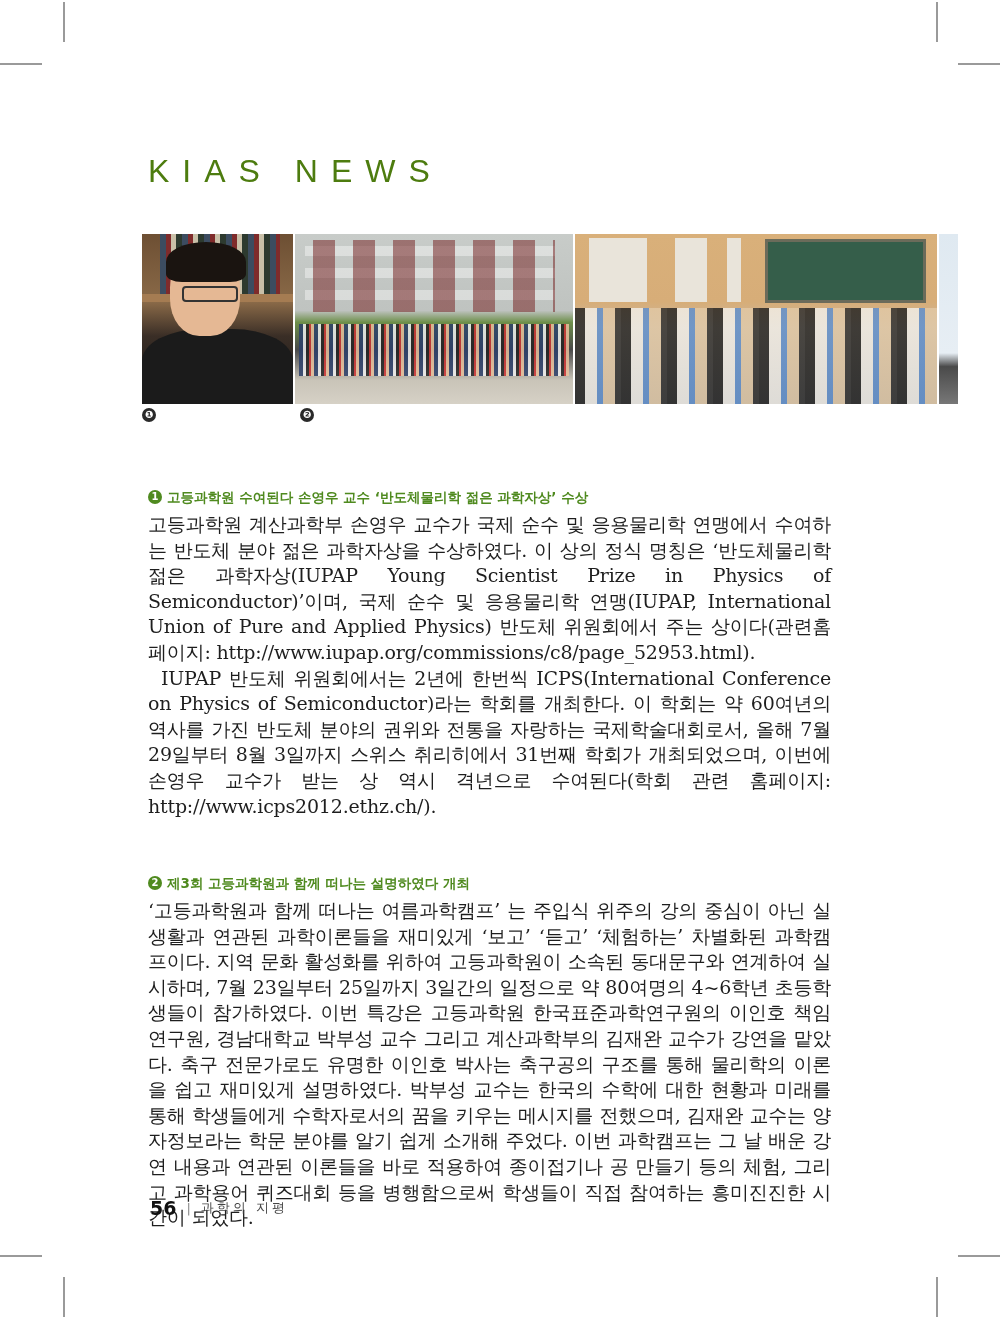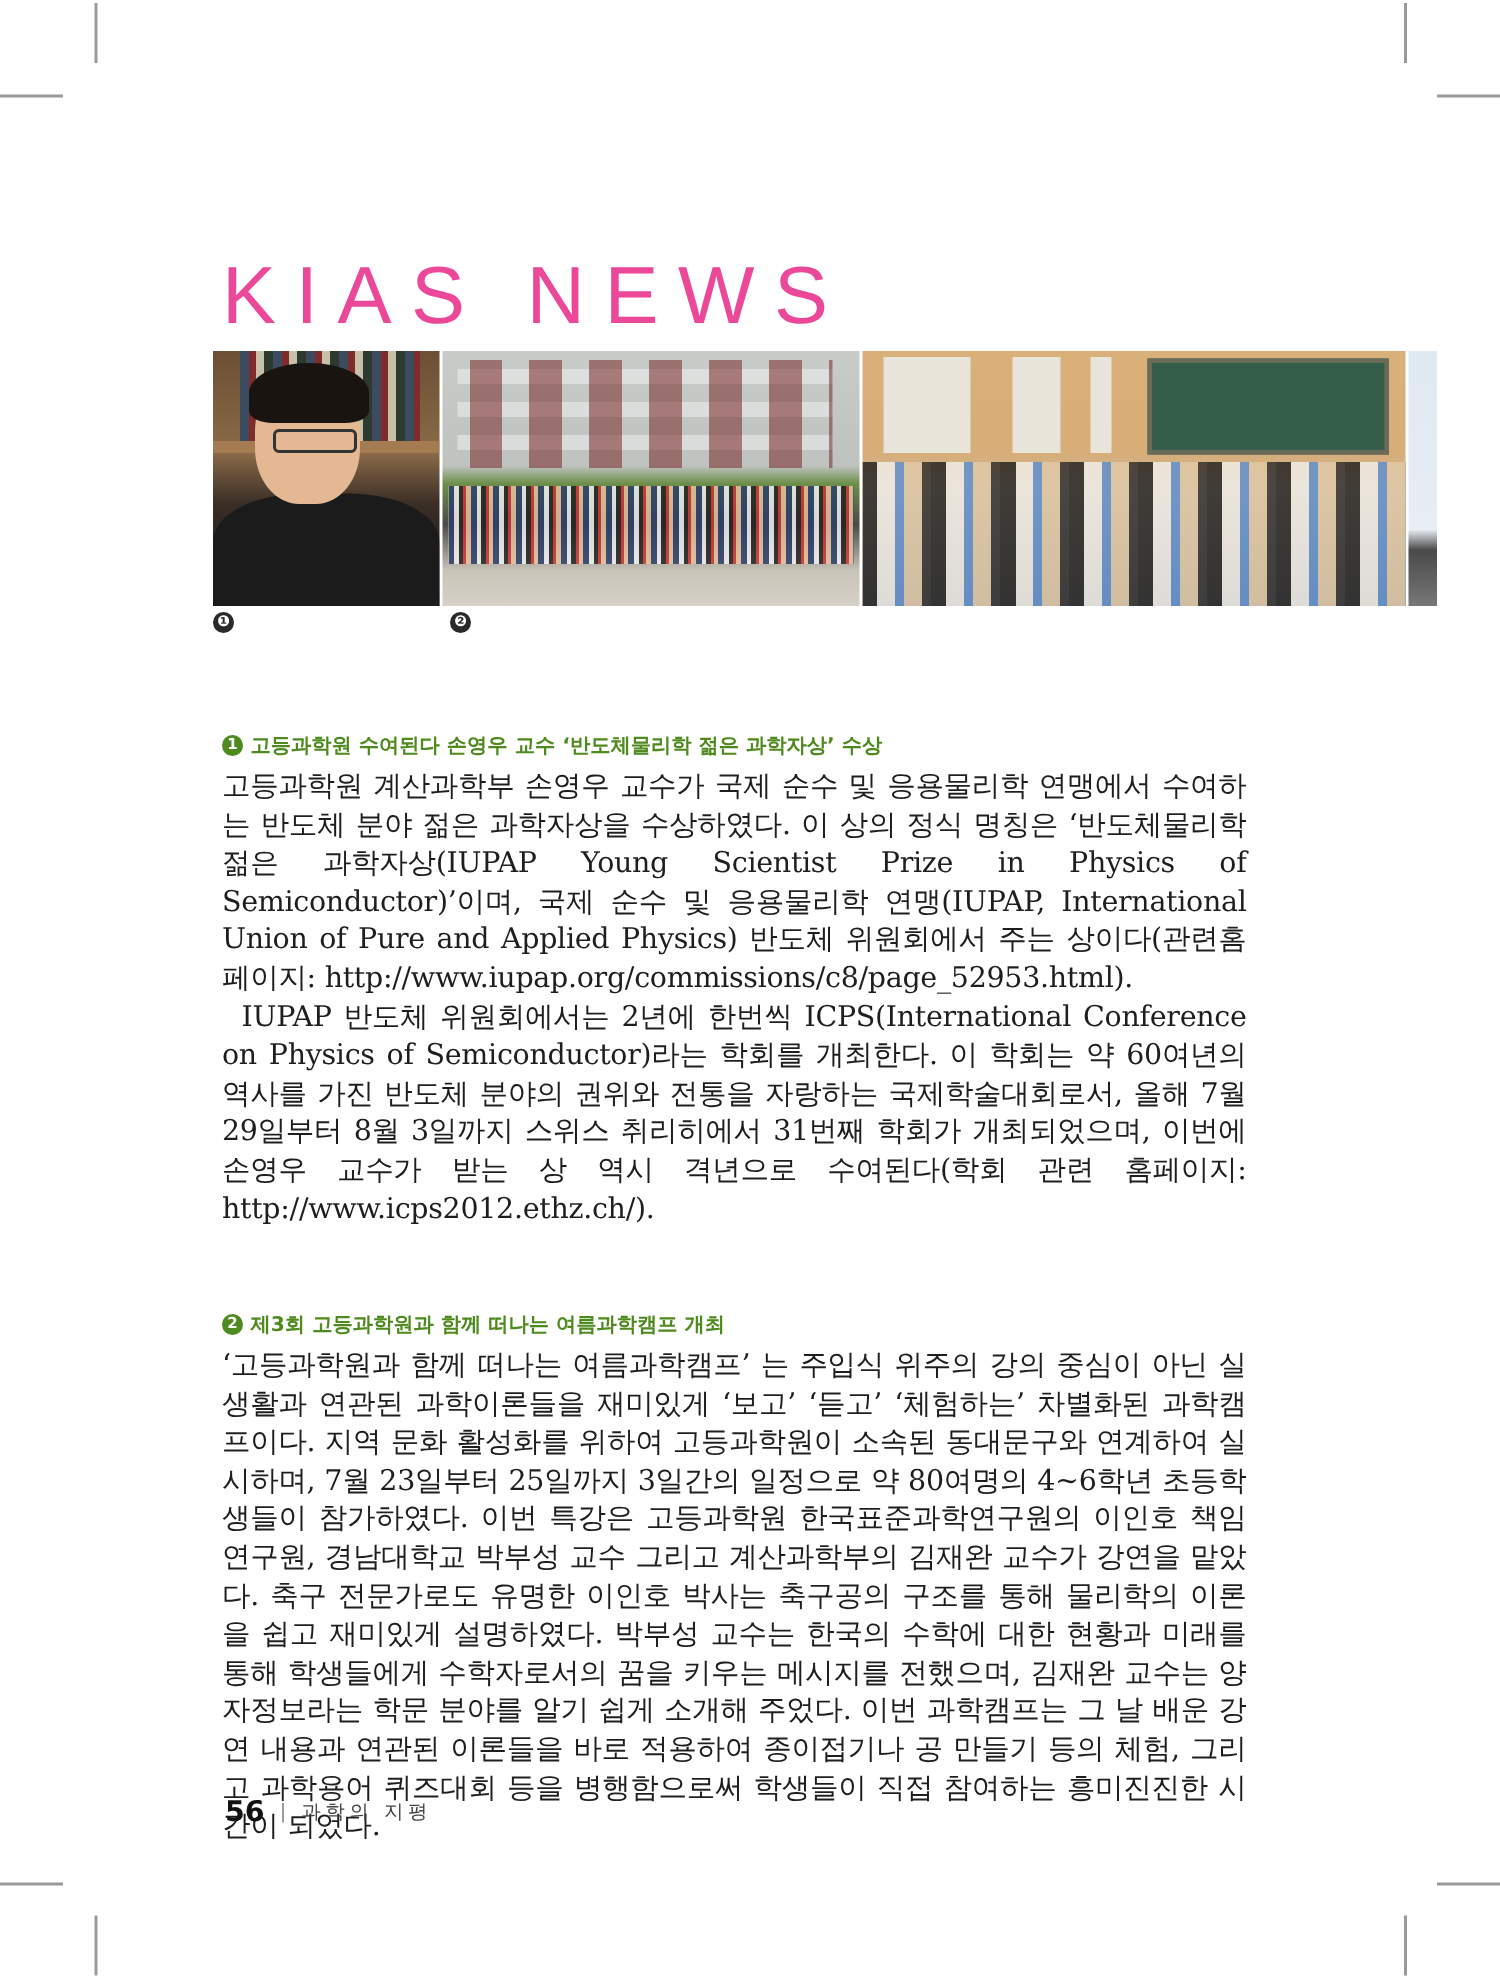--- a/index.html
+++ b/index.html
@@ -1,20 +1,20 @@
 <!DOCTYPE html>
 <html><head>
 <meta charset="utf-8">
 <style>
   html,body{margin:0;padding:0;background:#ffffff;}
   body{width:1000px;height:1319px;position:relative;overflow:hidden;font-family:"DejaVu Serif","Liberation Serif",serif;color:#1e1e1e;}
   .crop{position:absolute;background:#9a9a9a;}
   .crop.v{width:2px;height:40px;}
   .crop.h{height:2px;width:42px;}
-  .title{position:absolute;left:148px;top:134px;font-family:"Liberation Sans","DejaVu Sans",sans-serif;font-weight:300;font-size:54px;letter-spacing:13px;color:#ec4899;line-height:1;}
+  .title{position:absolute;left:148px;top:134px;font-family:"Liberation Sans","DejaVu Sans",sans-serif;font-weight:300;font-size:32px;letter-spacing:13px;color:#4d7c0f;line-height:1;}
   .photos{position:absolute;top:234px;left:142px;height:170px;width:816px;}
   .photo{position:absolute;top:0;height:170px;overflow:hidden;}
   .p1{left:0;width:151px;background:linear-gradient(180deg,#6d4f33 0%,#8a6a48 40%,#3a2e26 60%,#151515 100%);}
   .p1 .shelf{position:absolute;left:0;right:0;height:8px;background:#a57c52;}
   .p1 .books{position:absolute;left:18px;top:0;width:120px;height:60px;background:repeating-linear-gradient(90deg,#3c4c60 0 6px,#7f2b2b 6px 11px,#c9c0a8 11px 16px,#2d3a2f 16px 22px);}
   .p1 .head{position:absolute;left:28px;top:14px;width:70px;height:88px;border-radius:45% 45% 42% 42%;background:#e5b894;}
   .p1 .hair{position:absolute;left:24px;top:8px;width:80px;height:40px;border-radius:50% 50% 20% 20%;background:#1a1410;}
   .p1 .glasses{position:absolute;left:40px;top:52px;width:52px;height:12px;border:2px solid #333;border-radius:4px;}
   .p1 .body{position:absolute;left:0;top:95px;width:151px;height:80px;border-radius:40% 40% 0 0;background:#1b1b1b;}
   .p2{left:153px;width:278px;background:linear-gradient(180deg,#c8ccc9 0%,#bfc3c0 45%,#6d8f4a 52%,#4a4a4a 68%,#c9c4b8 86%,#d6d1c6 100%);}
@@ -83,21 +83,21 @@
     <span class="num">1</span>
     <span>고등과학원 수여된다 손영우 교수 ‘반도체물리학 젊은 과학자상’ 수상</span>
   </h2>
   <p class="para">고등과학원 계산과학부 손영우 교수가 국제 순수 및 응용물리학 연맹에서 수여하는 반도체 분야 젊은 과학자상을 수상하였다. 이 상의 정식 명칭은 ‘반도체물리학 젊은 과학자상(IUPAP Young Scientist Prize in Physics of Semiconductor)’이며, 국제 순수 및 응용물리학 연맹(IUPAP, International Union of Pure and Applied Physics) 반도체 위원회에서 주는 상이다(관련홈페이지: http://www.iupap.org/commissions/c8/page_52953.html).</p>
   <p class="para indent">IUPAP 반도체 위원회에서는 2년에 한번씩 ICPS(International Conference on Physics of Semiconductor)라는 학회를 개최한다. 이 학회는 약 60여년의 역사를 가진 반도체 분야의 권위와 전통을 자랑하는 국제학술대회로서, 올해 7월 29일부터 8월 3일까지 스위스 취리히에서 31번째 학회가 개최되었으며, 이번에 손영우 교수가 받는 상 역시 격년으로 수여된다(학회 관련 홈페이지: http://www.icps2012.ethz.ch/).</p>
 </div>
 
 <div class="section s2">
   <h2 class="heading">
     <span class="num">2</span>
-    <span>제3회 고등과학원과 함께 떠나는 여름과학캠프 개최</span>
+    <span>제3회 고등과학원과 함께 떠나는 설명하였다 개최</span>
   </h2>
   <p class="para">‘고등과학원과 함께 떠나는 여름과학캠프’ 는 주입식 위주의 강의 중심이 아닌 실생활과 연관된 과학이론들을 재미있게 ‘보고’ ‘듣고’ ‘체험하는’ 차별화된 과학캠프이다. 지역 문화 활성화를 위하여 고등과학원이 소속된 동대문구와 연계하여 실시하며, 7월 23일부터 25일까지 3일간의 일정으로 약 80여명의 4~6학년 초등학생들이 참가하였다. 이번 특강은 고등과학원 한국표준과학연구원의 이인호 책임연구원, 경남대학교 박부성 교수 그리고 계산과학부의 김재완 교수가 강연을 맡았다. 축구 전문가로도 유명한 이인호 박사는 축구공의 구조를 통해 물리학의 이론을 쉽고 재미있게 설명하였다. 박부성 교수는 한국의 수학에 대한 현황과 미래를 통해 학생들에게 수학자로서의 꿈을 키우는 메시지를 전했으며, 김재완 교수는 양자정보라는 학문 분야를 알기 쉽게 소개해 주었다. 이번 과학캠프는 그 날 배운 강연 내용과 연관된 이론들을 바로 적용하여 종이접기나 공 만들기 등의 체험, 그리고 과학용어 퀴즈대회 등을 병행함으로써 학생들이 직접 참여하는 흥미진진한 시간이 되었다.</p>
 </div>
 
 <div class="footer">
   <span class="pg">56</span>
   <span class="bar">|</span>
   <span class="mag">과학의 지평</span>
 </div>
 

